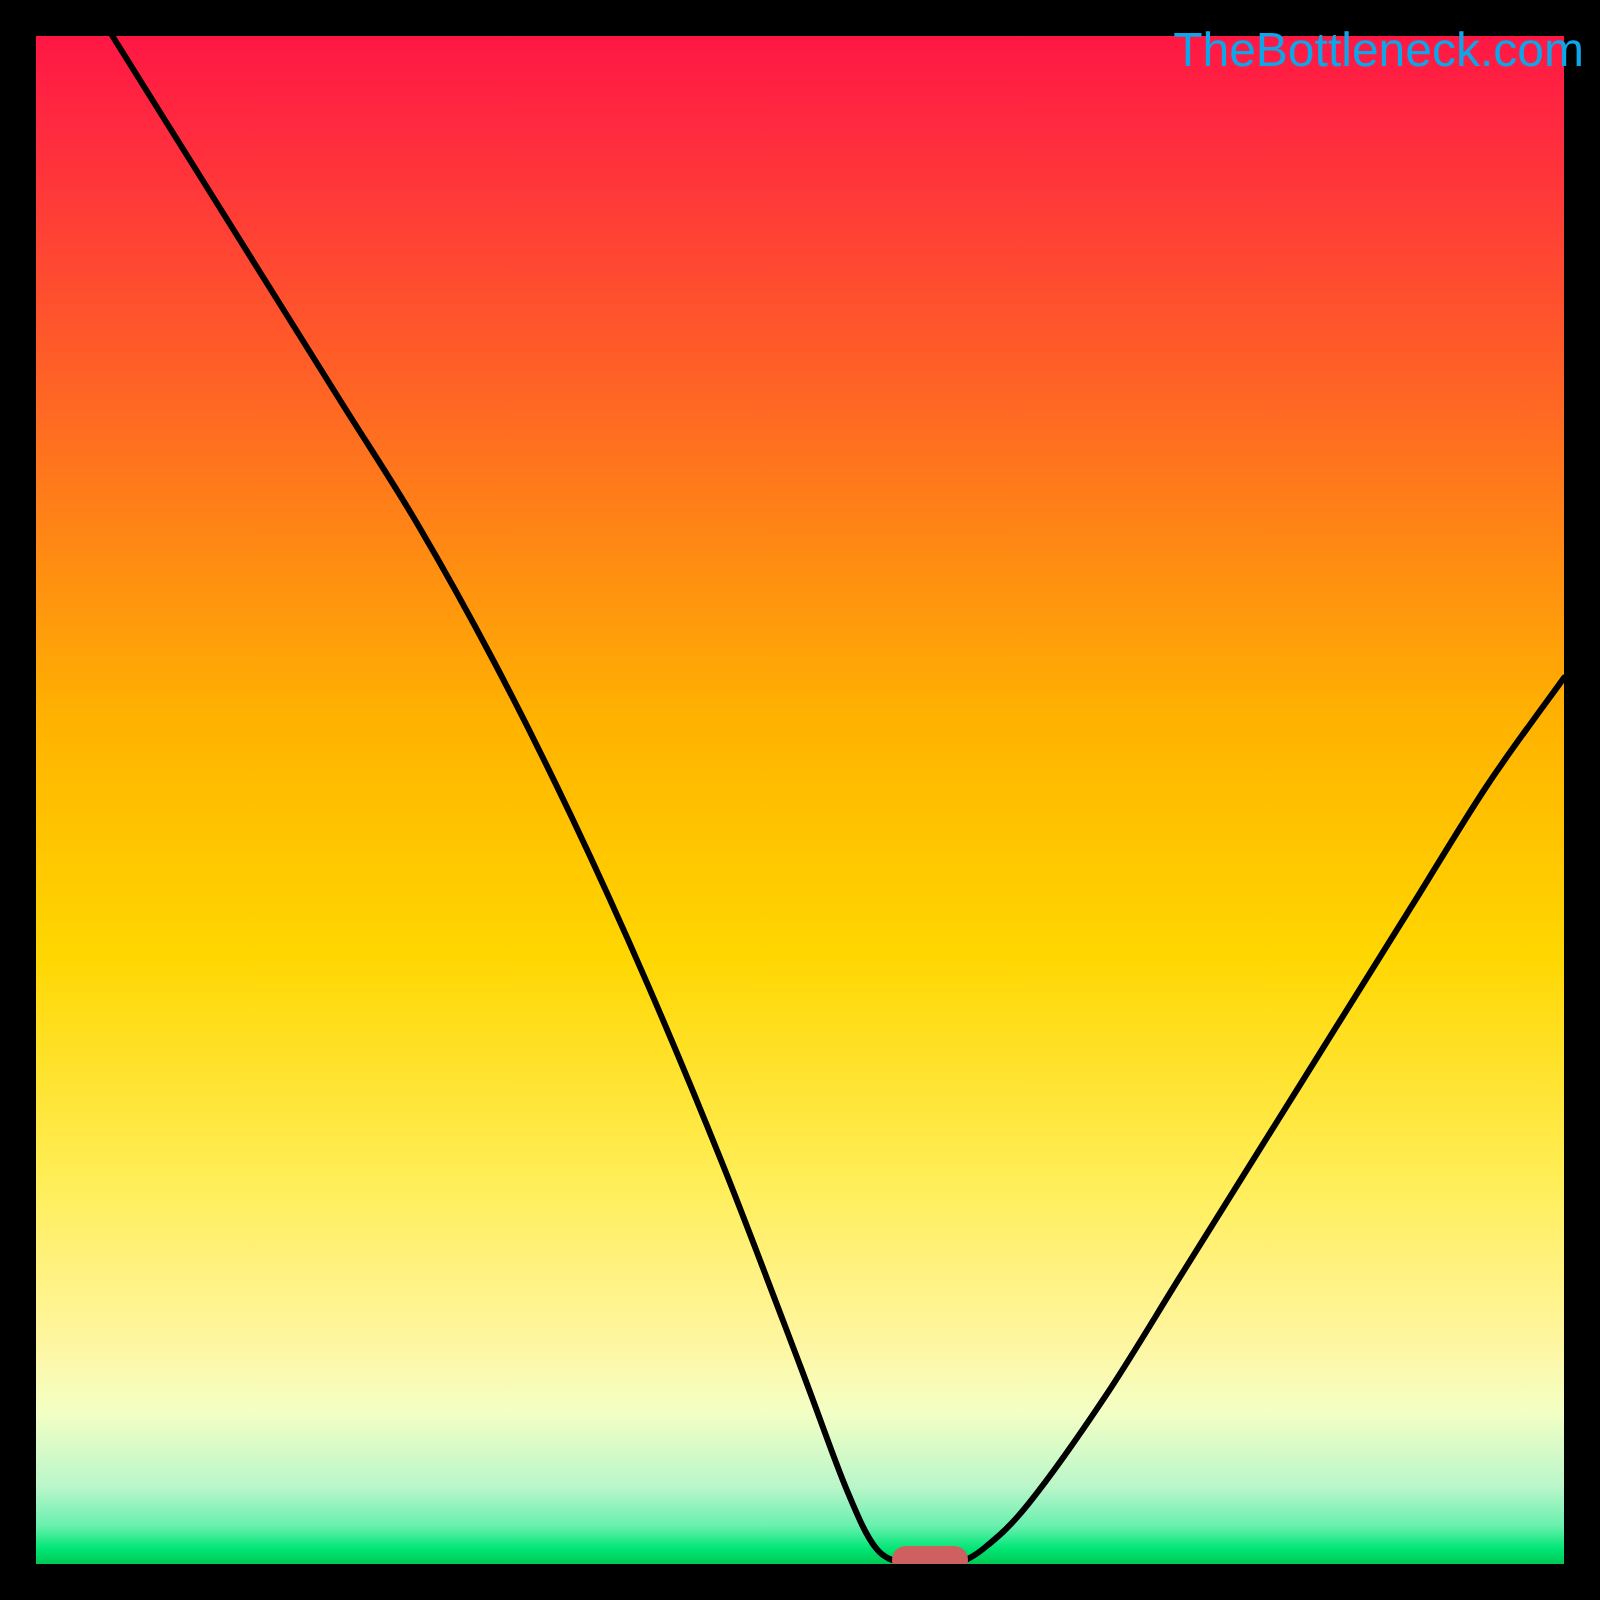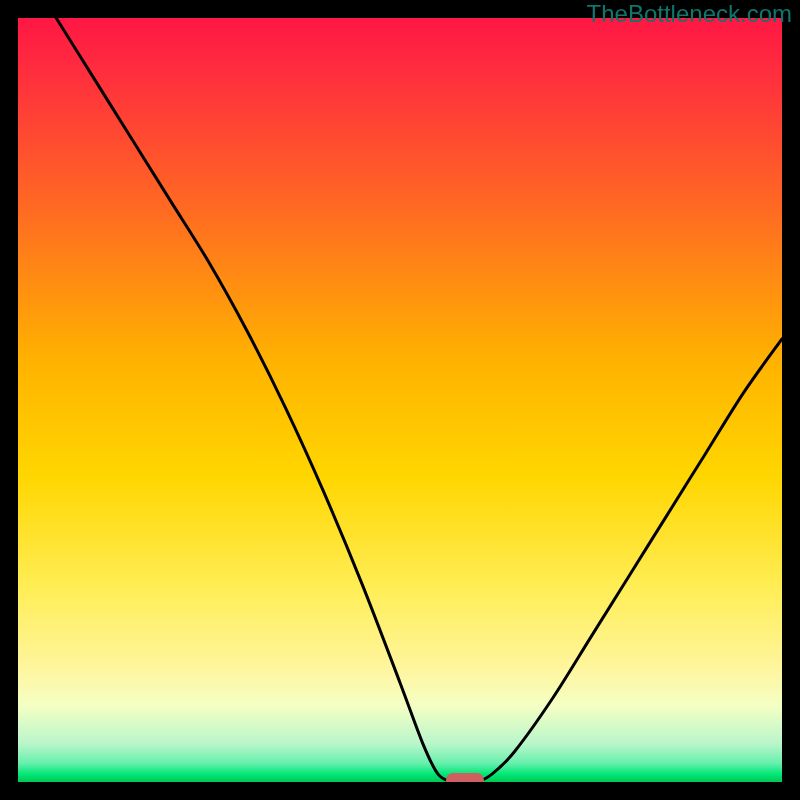--- a/index.html
+++ b/index.html
@@ -10,25 +10,25 @@
   background: #000;
   overflow: hidden;
 }
 .container {
   position: relative;
   width: 800px;
   height: 800px;
 }
 .watermark {
   position: absolute;
-  top: 0;
+  top: 12px;
   right: 8px;
   font-family: Arial, Helvetica, sans-serif;
   font-size: 24px;
-  color: #0f766e;
+  color: #0ea5e9;
   font-weight: 500;
   z-index: 10;
 }
 .plot-area {
   position: absolute;
   left: 18px;
   top: 18px;
   width: 764px;
   height: 764px;
   overflow: hidden;

